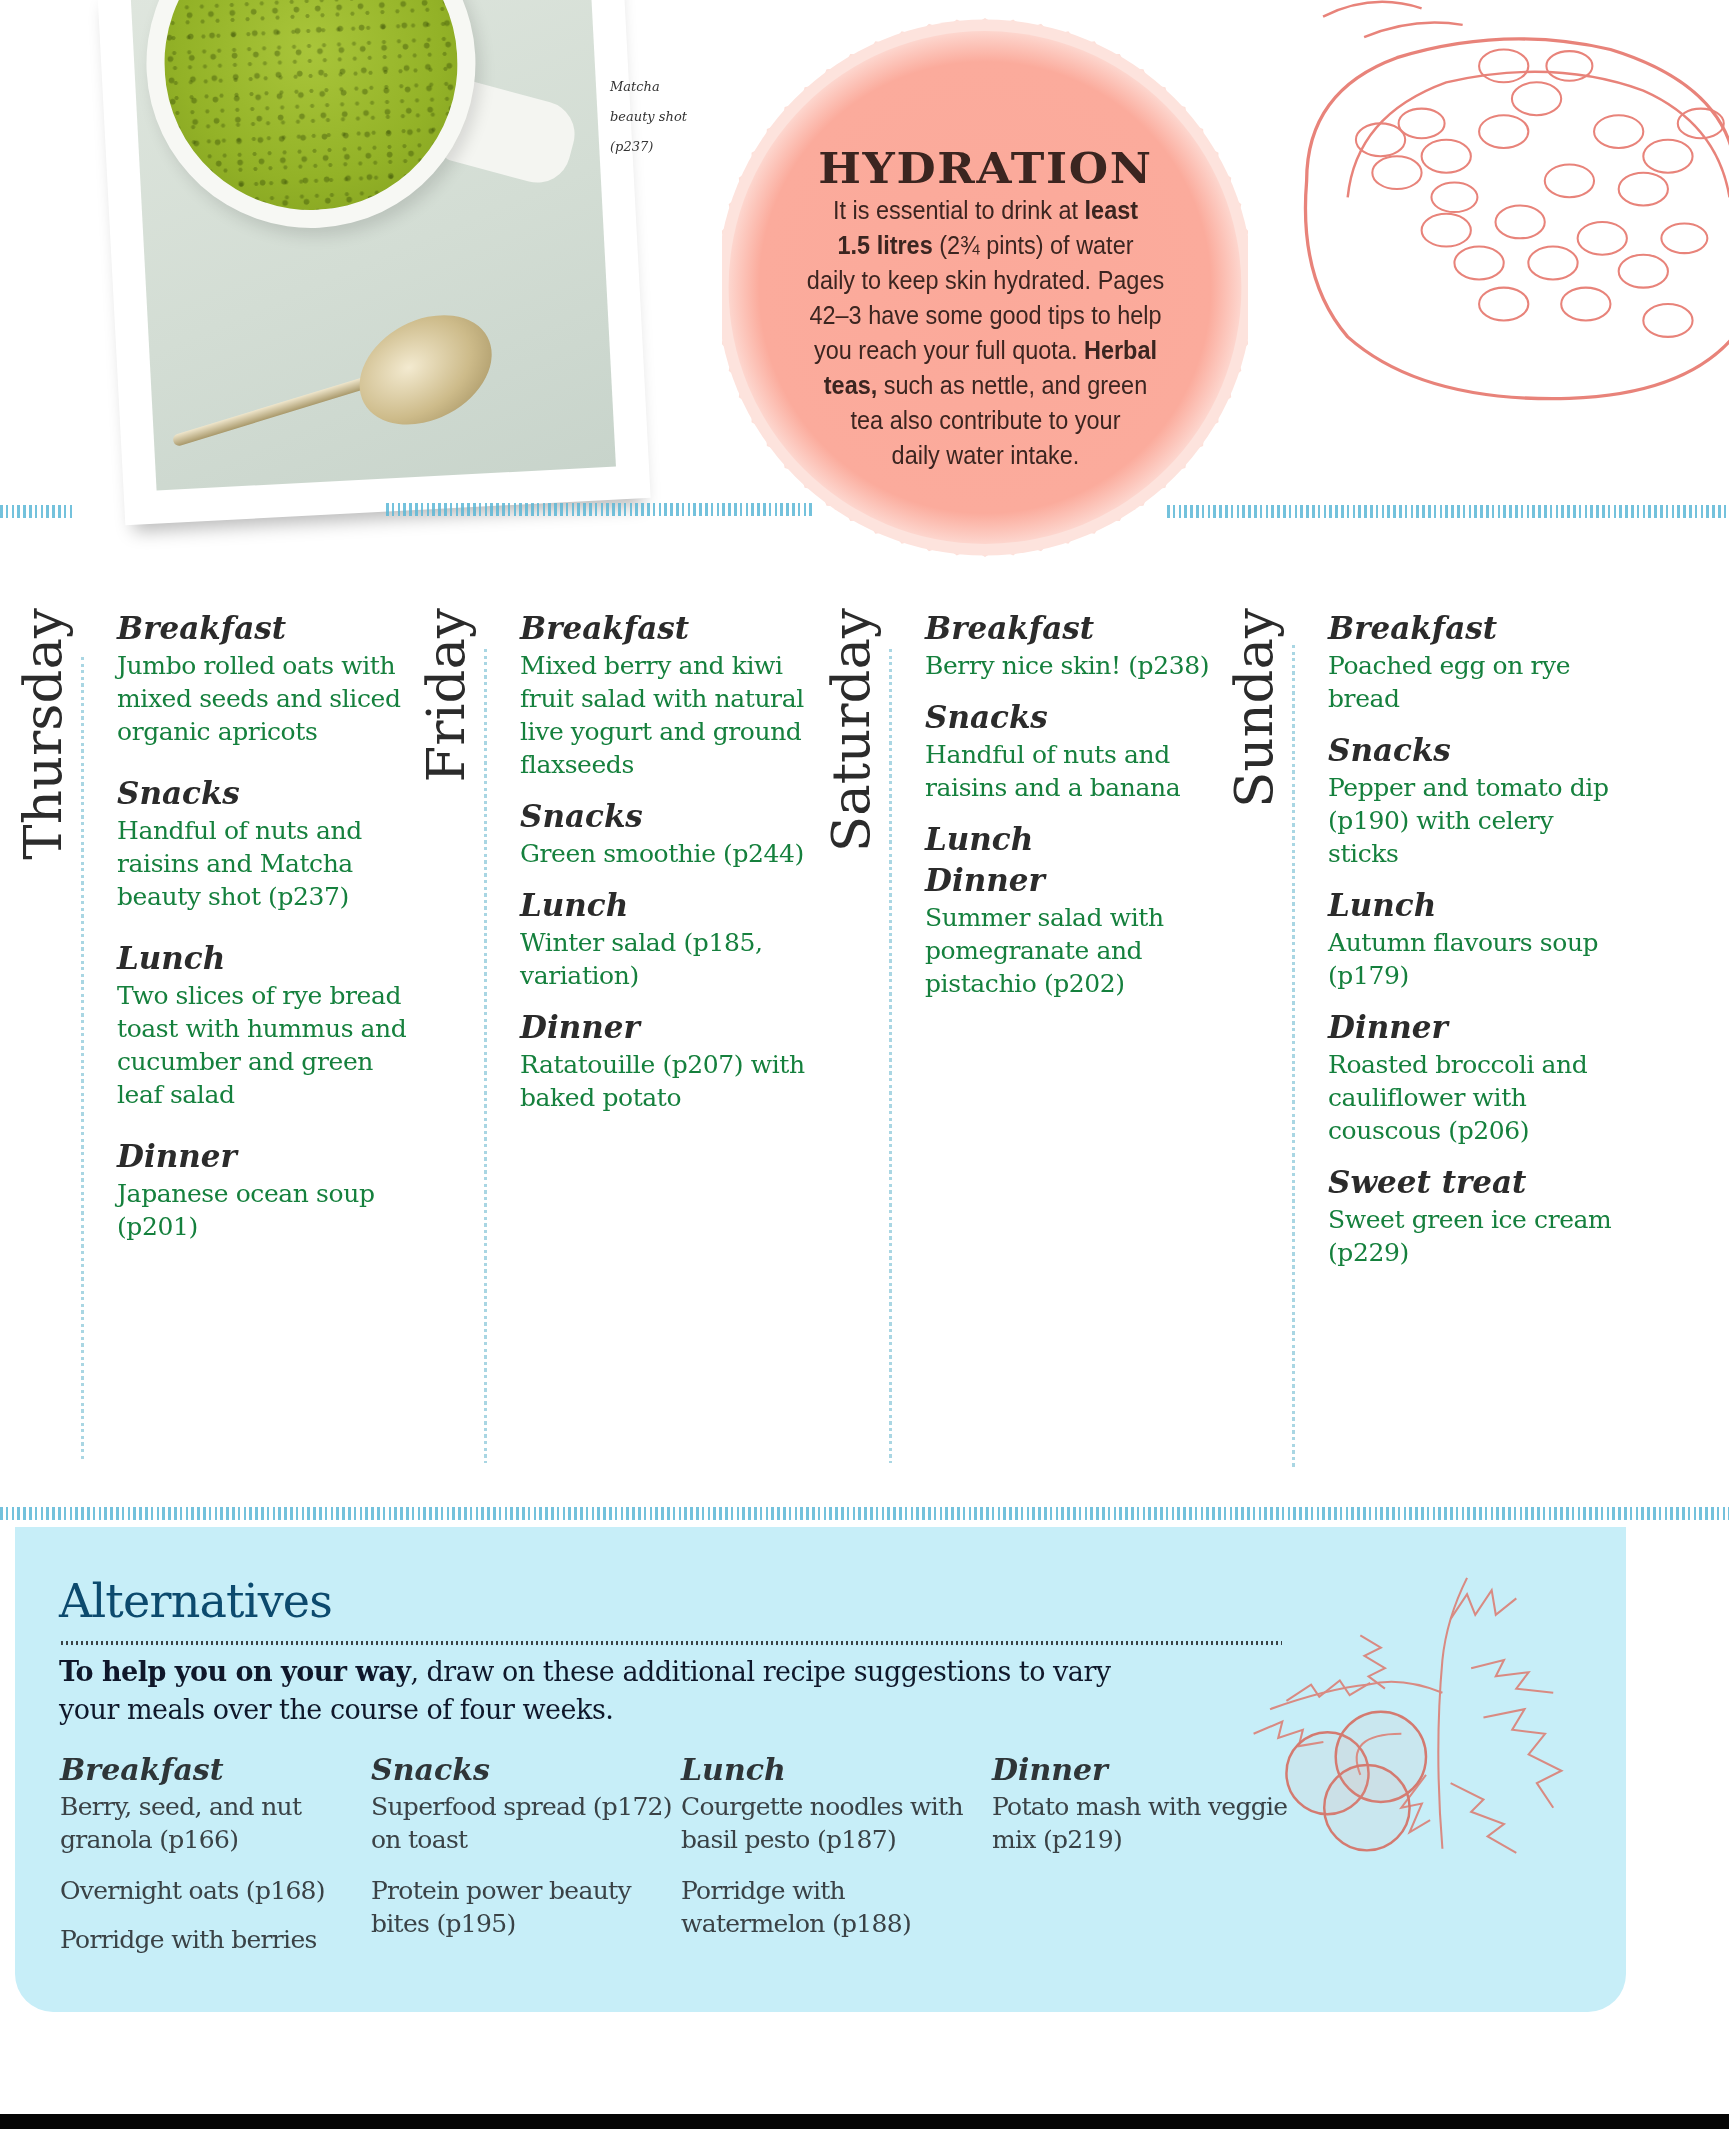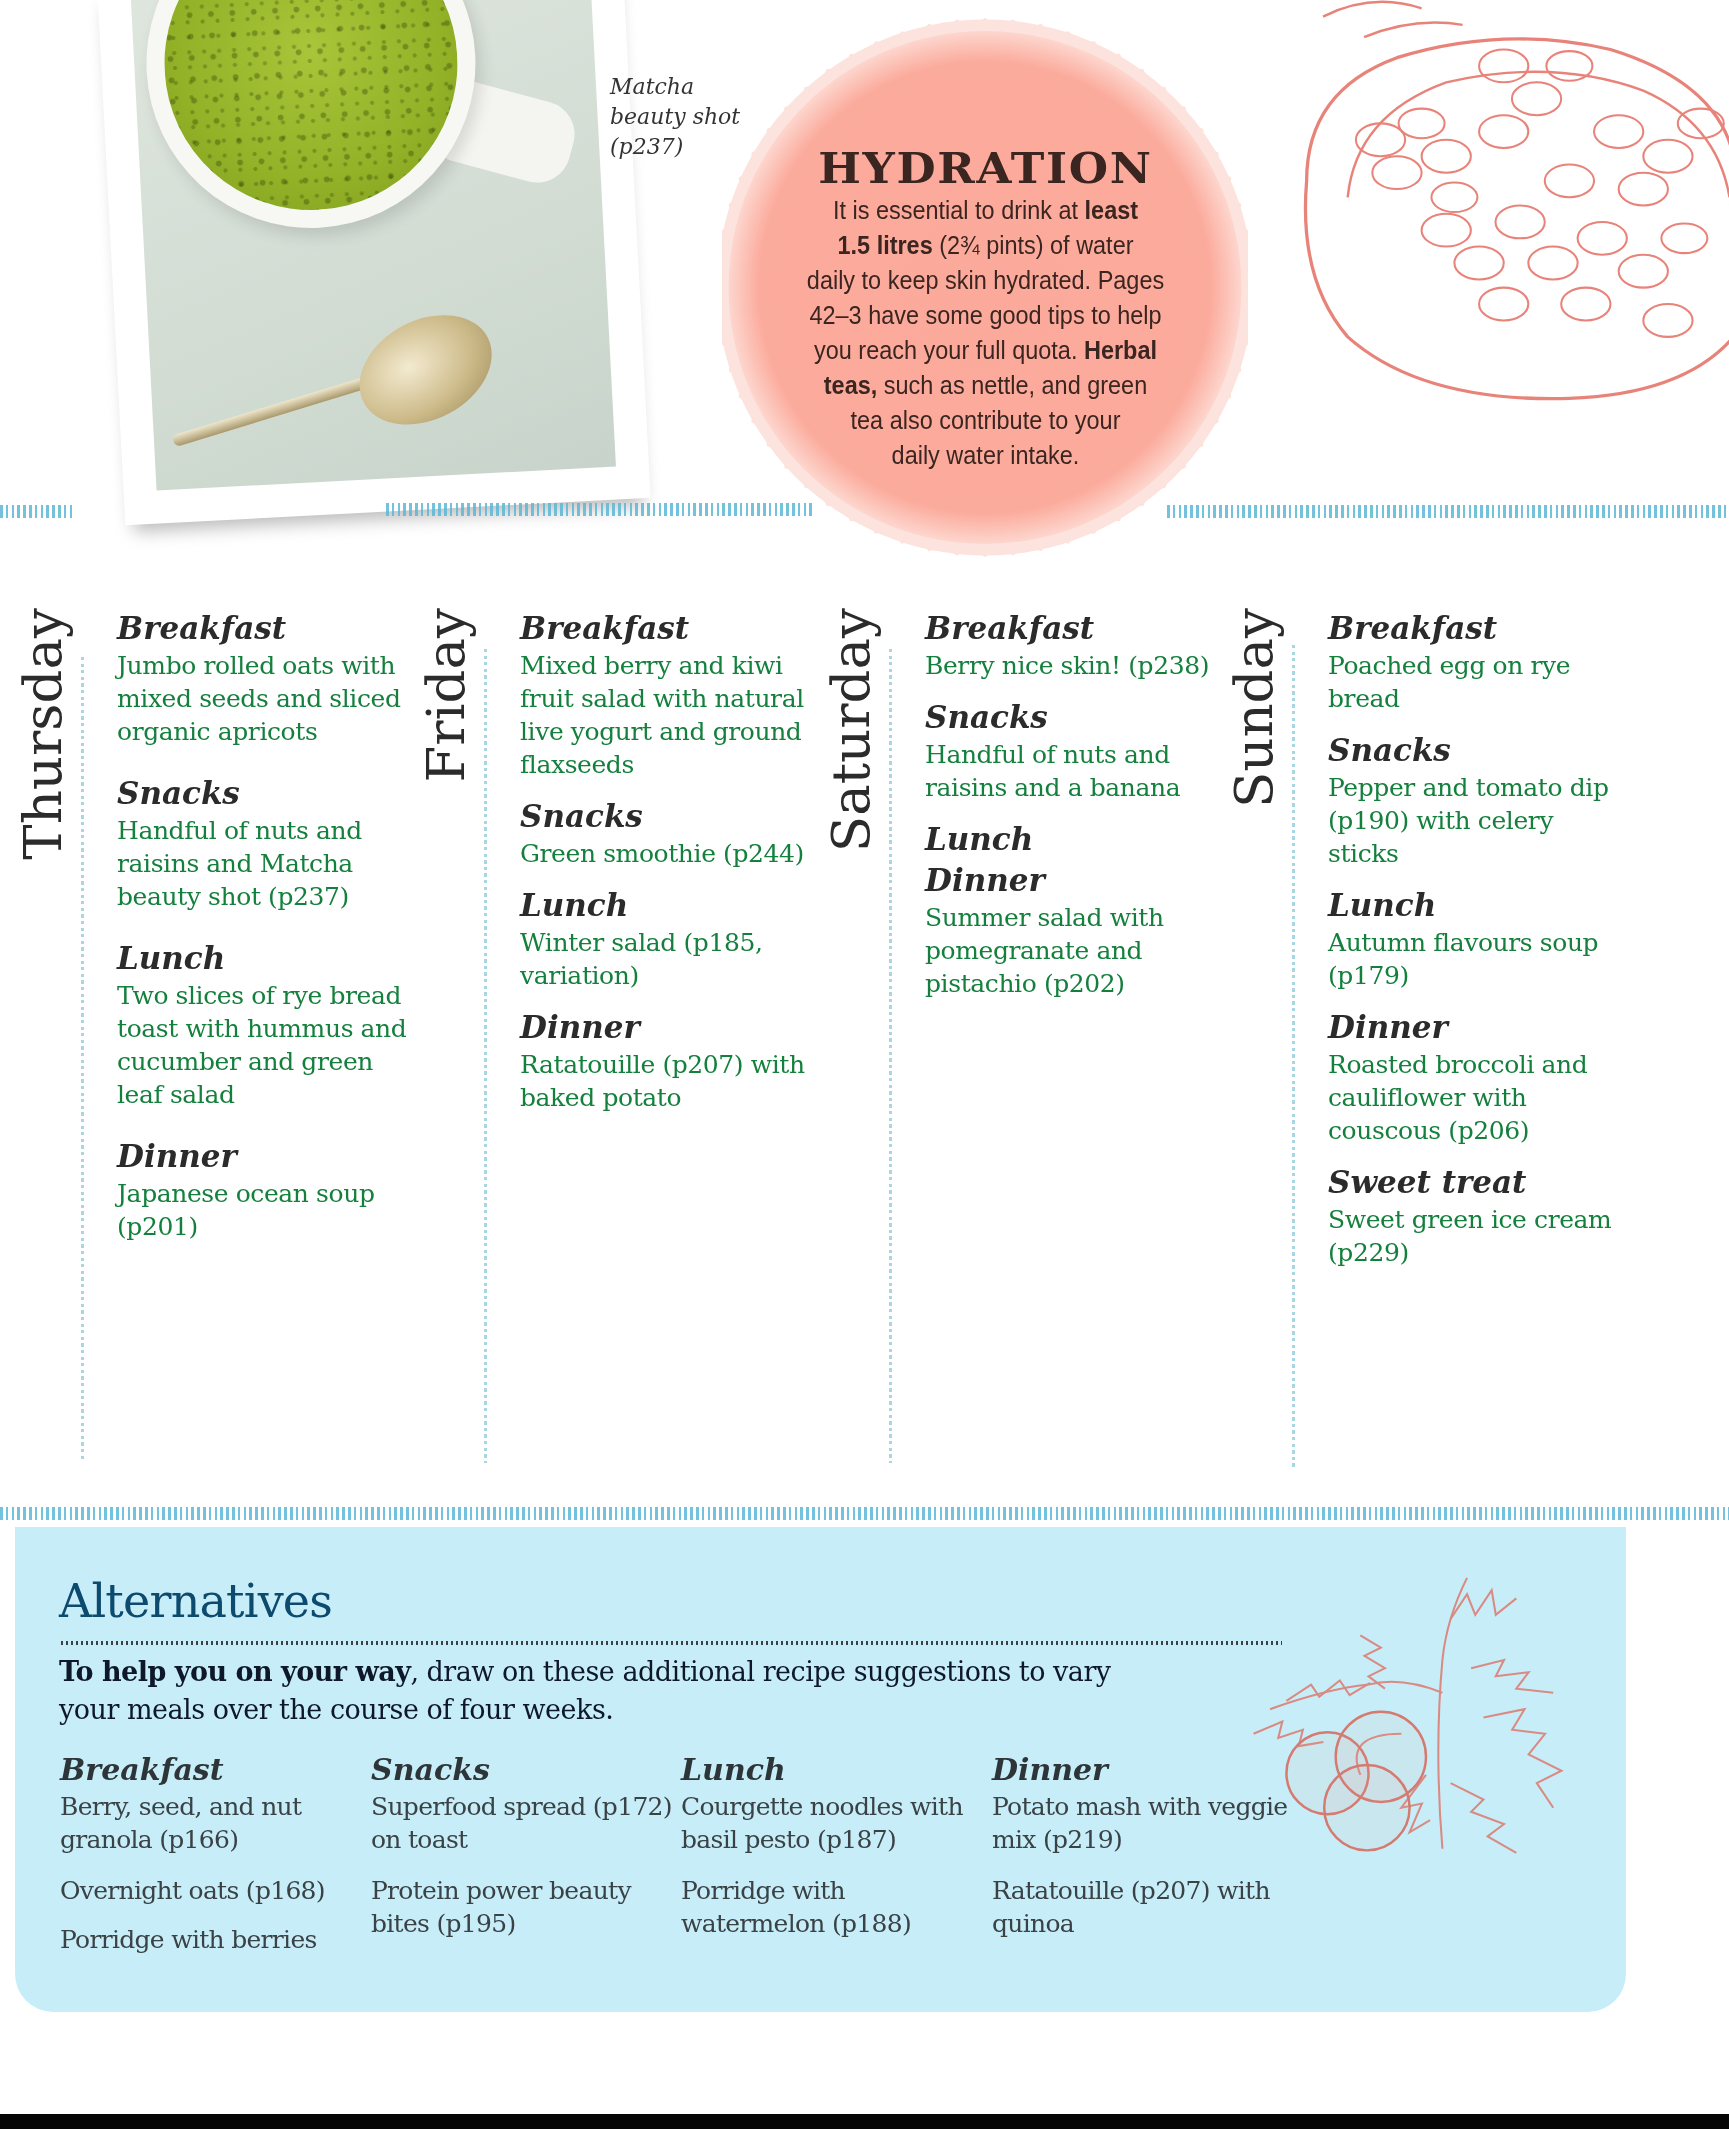--- a/index.html
+++ b/index.html
@@ -37,21 +37,21 @@
     position: absolute; left: 205px; top: 353px; width: 140px; height: 99px; border-radius: 50%;
     background: radial-gradient(ellipse at 40% 40%, #f3ead0 0%, #cdbb8a 55%, #9c8a5a 100%);
     transform: rotate(-25deg);
   }
   .spoon-handle {
     position: absolute; left: 16.4px; top: 427px; width: 230px; height: 11.5px; border-radius: 5.8px;
     background: linear-gradient(180deg, #efe6cc, #a8986a); transform: rotate(-14deg);
   }
   .photo-caption {
     position: absolute; left: 610px; top: 72px; width: 131px;
-    font-family: "DejaVu Serif", serif; font-style: italic; font-size: 22px; line-height: 30px; color: #333;
+    font-family: "DejaVu Serif", serif; font-style: italic; font-size: 13px; line-height: 30px; color: #333;
   }
 
   
   .badge {
     position: absolute; left: 722px; top: 8.2px; width: 526px; height: 559px;
   }
   .badge svg { position: absolute; left: 0; top: 0; }
   .badge-content {
     position: absolute; left: 58px; top: 136px; width: 411px; text-align: center;
   }
@@ -311,21 +311,20 @@
   <div class="alt-item" style="width:271px;">Protein power beauty bites (p195)</div>
 </div>
 <div class="alt-col" style="left:681px;">
   <div class="alt-col-title">Lunch</div>
   <div class="alt-item" style="width:296px;">Courgette noodles with basil pesto (p187)</div>
   <div class="alt-item" style="width:247px;">Porridge with watermelon (p188)</div>
 </div>
 <div class="alt-col" style="left:992px;">
   <div class="alt-col-title">Dinner</div>
   <div class="alt-item" style="width:304px;">Potato mash with veggie mix (p219)</div>
-  <div class="alt-item" style="width:279px;">Ratatouille (p207) with quinoa</div>
 </div>
 
 <svg class="tomato" viewBox="0 0 460 430">
   <g fill="none" stroke="#d98a82" stroke-width="2.5">
     <path d="M250 370 Q240 250 250 140 Q255 90 280 40"></path>
     <path d="M250 180 Q200 160 160 170 Q110 175 40 200"></path>
     <path d="M60 190 l30 -20 l10 15 l25 -20 l12 18 l25 -15"></path>
     <path d="M20 230 l35 -15 l-5 20 l30 -10 l-5 20 l30 -5"></path>
     <path d="M150 110 l25 15 l-20 10 l25 15 l-20 10 l20 15"></path>
     <path d="M260 90 l20 -30 l10 25 l20 -30 l5 30 l25 -20"></path>

